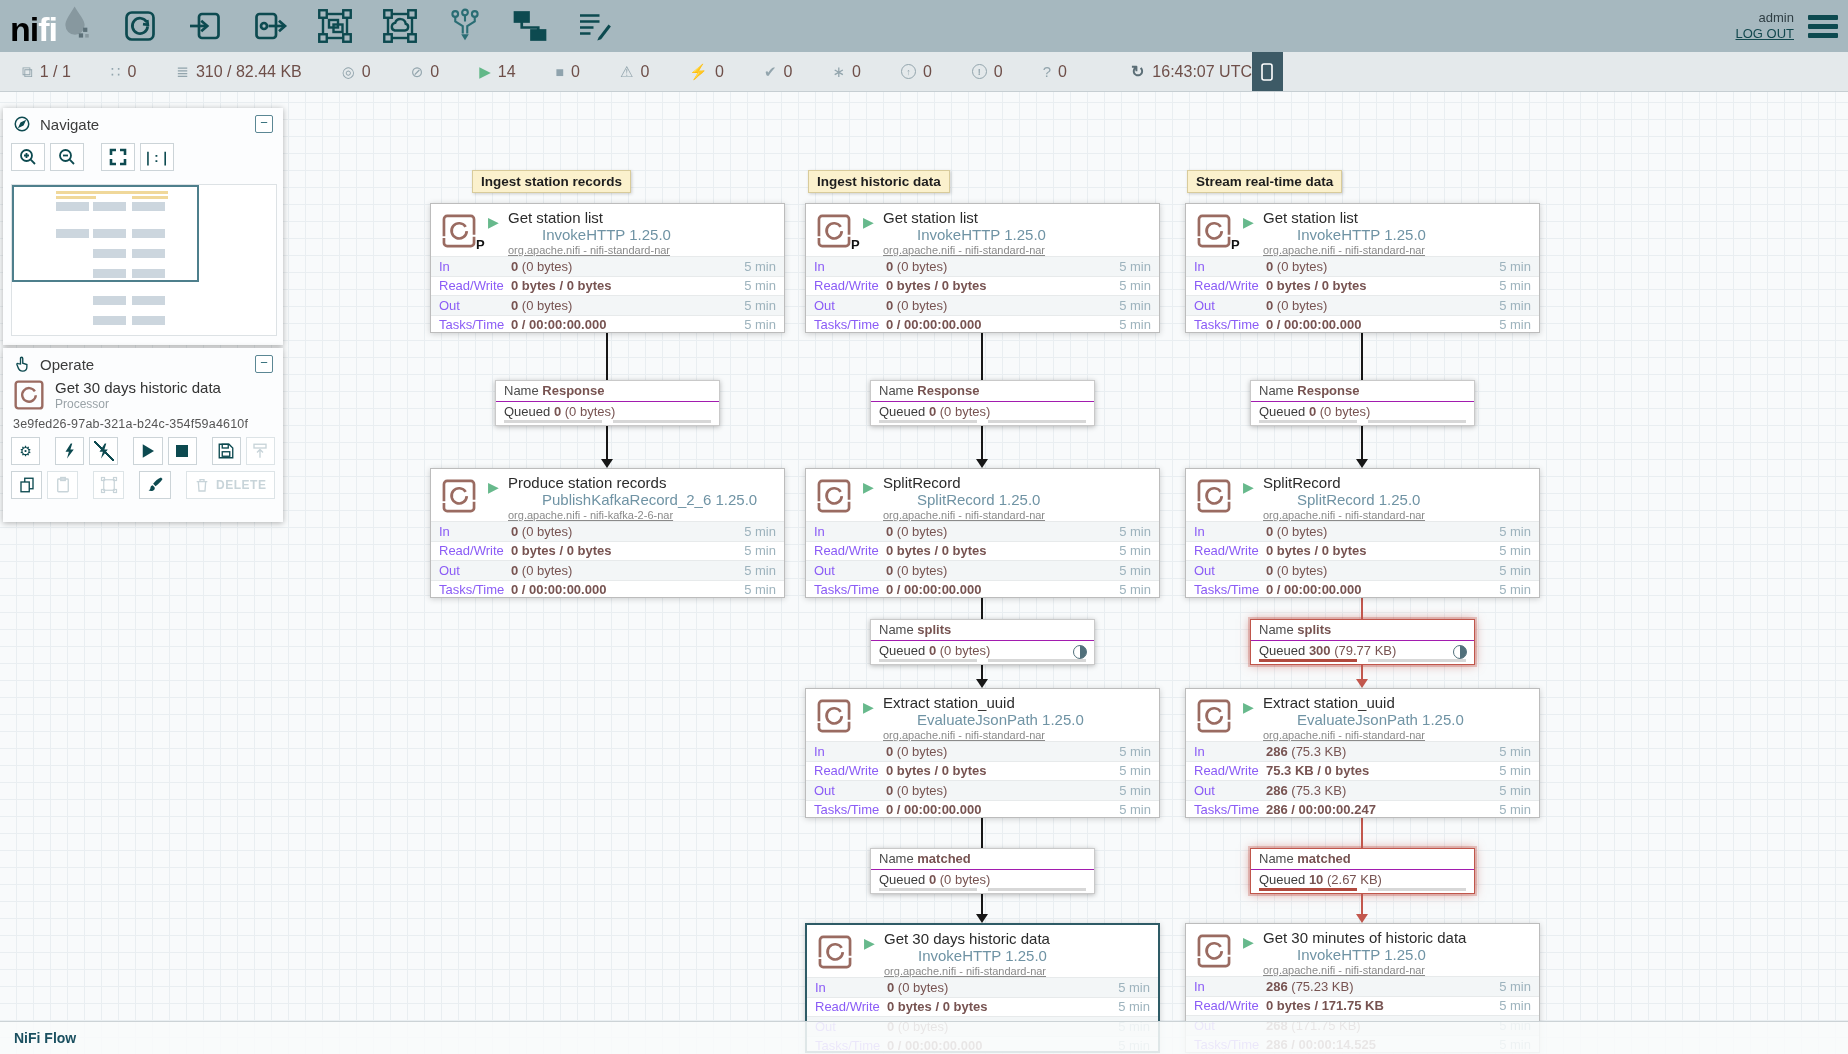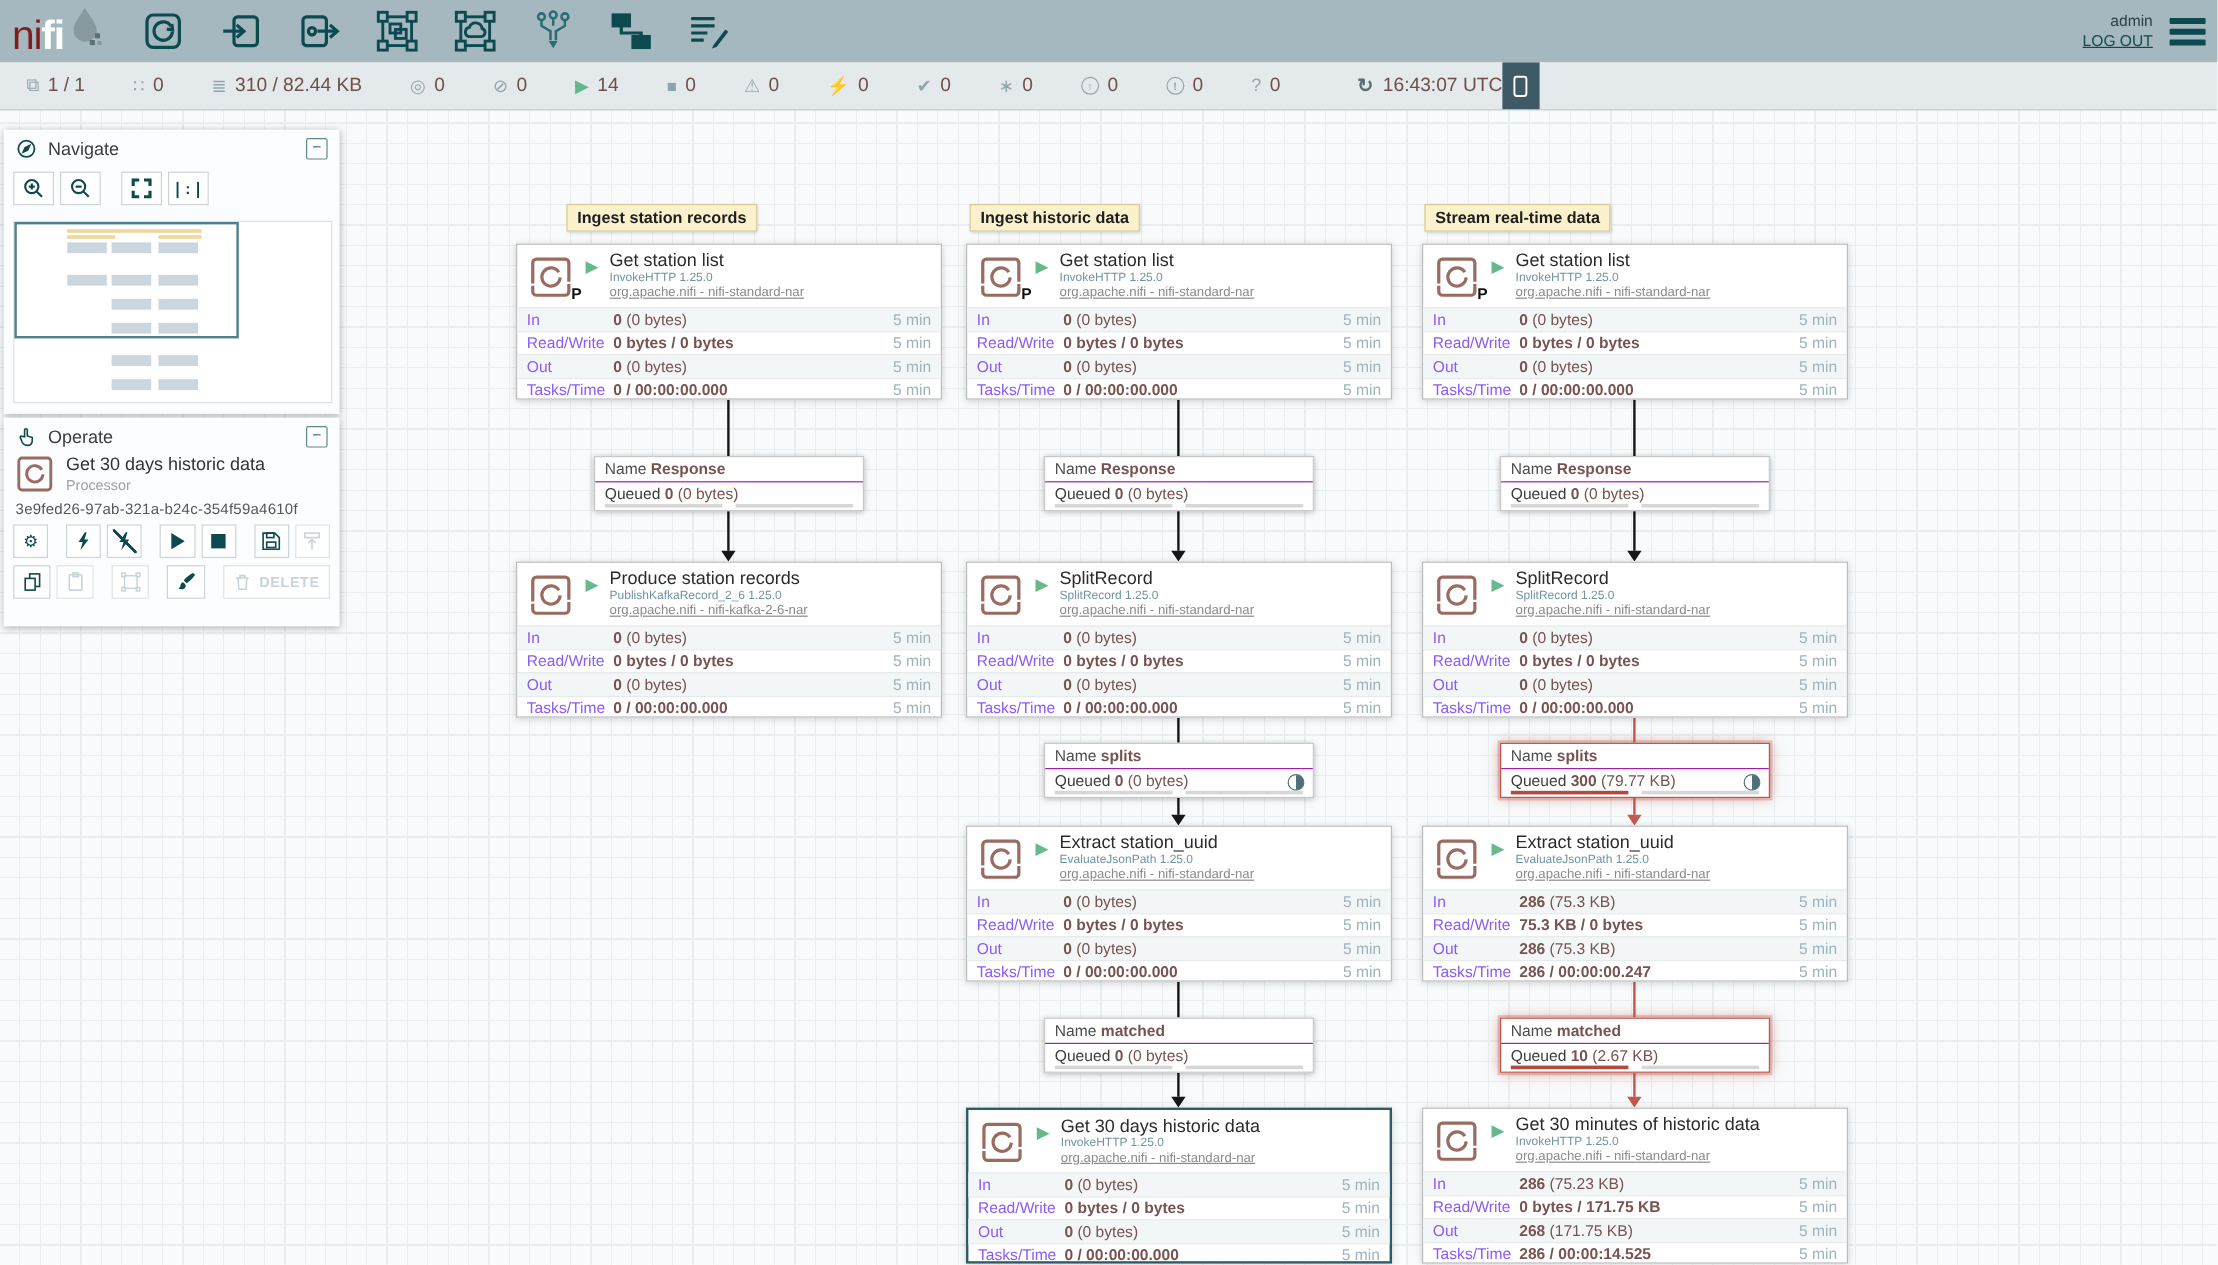--- a/index.html
+++ b/index.html
@@ -3,21 +3,21 @@
 <meta charset="utf-8">
 <style>
   html,body{margin:0;padding:0;width:1848px;height:1054px;overflow:hidden;
     font-family:"Liberation Sans",sans-serif;-webkit-font-smoothing:antialiased;}
   #app{position:relative;width:1848px;height:1054px;background:#f8fafb;}
 
   
   .header{position:absolute;left:0;top:0;width:100%;height:52px;background:#a6b8bf;z-index:60;
     display:flex;align-items:center;}
   .logo{display:flex;align-items:baseline;margin-left:10px;}
-  .logo .ni{font-size:34px;font-weight:normal;color:#7f1d1d;letter-spacing:-1px;}
+  .logo .ni{font-size:34px;font-weight:bold;color:#000000;letter-spacing:-1px;}
   .logo .fi{font-size:34px;font-weight:bold;color:#ffffff;letter-spacing:-1px;}
   .logo svg{margin-left:2px;}
   .toolbar{display:flex;align-items:center;gap:27px;margin-left:28px;}
   .tool{width:38px;height:40px;display:flex;align-items:center;justify-content:center;cursor:pointer;}
   .hdr-right{margin-left:auto;display:flex;align-items:center;margin-right:10px;gap:14px;}
   .hdr-user{display:flex;flex-direction:column;align-items:flex-end;line-height:16px;}
   .hdr-user .u{color:#2f3e44;font-size:13px;}
   .hdr-user .lo{color:#12484e;font-size:13px;text-decoration:underline;cursor:pointer;}
   .burger{display:flex;flex-direction:column;gap:4px;cursor:pointer;}
   .burger i{display:block;width:30px;height:5px;background:#0d4a50;border-radius:1px;}
@@ -65,21 +65,21 @@
   .proc-pos{position:absolute;z-index:3;}
   .proc{width:355px;height:130px;background:#fff;border:1px solid #bcbcbc;box-sizing:border-box;
     box-shadow:0 1px 6px rgba(0,0,0,.18);cursor:pointer;}
   .proc.selected{border:2px solid #2e5b66;}
   .proc-head{height:52px;position:relative;}
   .stamp{position:absolute;left:9px;top:8px;}
   .pbadge{position:absolute;left:45px;top:33px;font-weight:bold;font-size:13px;color:#111;}
   .runicon{position:absolute;left:57px;top:10px;color:#67b98c;font-size:14px;}
   .ptitles{position:absolute;left:77px;top:5px;right:6px;}
   .pname{font-size:15px;color:#2b2b2b;white-space:nowrap;overflow:hidden;}
-  .ptype{font-size:10px;color:#6f93a4;margin-top:0px;}
+  .ptype{font-size:15px;color:#6f93a4;margin-top:0px;margin-left:34px;}
   .pbundle{font-size:11px;color:#8a8a8a;margin-top:1px;text-decoration:underline;}
   .prows{height:78px;}
   .prow{display:flex;align-items:center;height:18.5px;padding:0 8px;font-size:13px;border-top:1px solid #e7eaeb;}
   .prow:nth-child(odd){background:#f3f6f7;}
   .plab{width:72px;color:#8b5cf6;}
   .pval{flex:1;color:#775351;white-space:nowrap;overflow:hidden;}
   .pval b{font-weight:bold;}
   .pwin{color:#9db3bd;}
 
   
@@ -948,14 +948,17 @@
       <div class="obtn gap wide disabled">
         <svg width="16" height="16" viewBox="0 0 24 24" fill="none" stroke="currentColor" stroke-width="2">
               <path d="M4 7h16M9 7V4h6v3M6.5 7l1 14h9l1-14"></path>
             </svg>
         <span>DELETE</span>
       </div>
     </div>
   </div>
 </div>
 
-
+<div class="footer">
+  <span class="crumb">NiFi Flow</span>
 </div>
 
+</div>
+
 </body></html>

